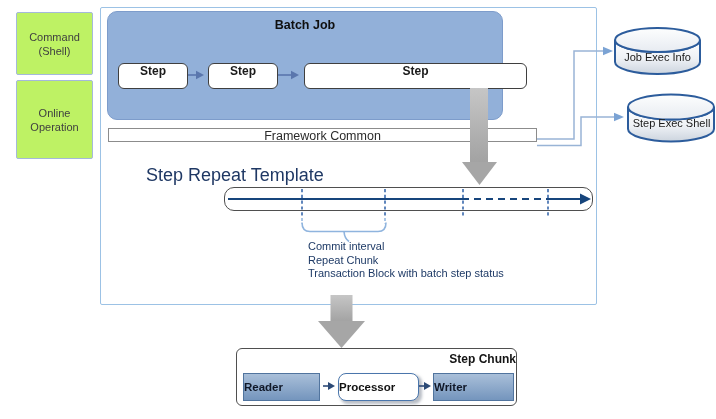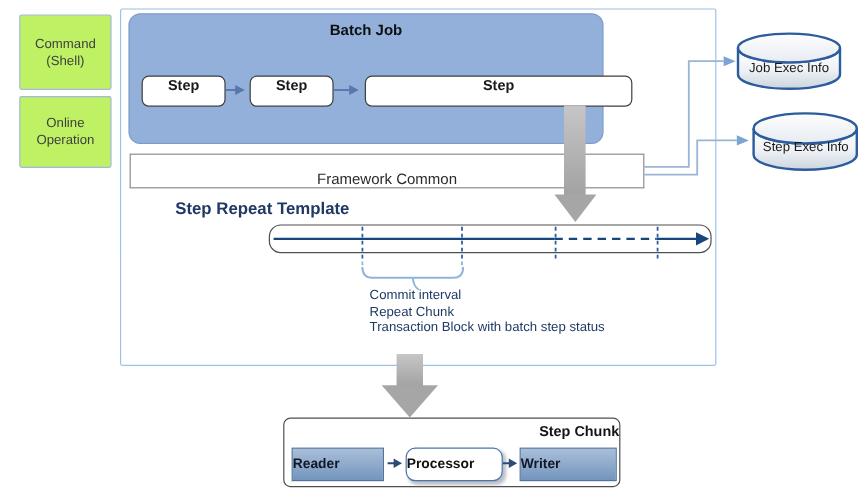--- a/index.html
+++ b/index.html
@@ -10,21 +10,21 @@
   }
   #canvas *{box-sizing:border-box;}
 
   
   .side-box{
     position:absolute;left:16px;width:77px;background:#bef264;border:1px solid #a5b9da;
     border-radius:2px;display:flex;align-items:center;justify-content:center;text-align:center;
     font-size:11px;line-height:14px;color:#404040;z-index:2;
   }
   #cmd-box{top:12px;height:63px;}
-  #online-box{top:80px;height:60px;}
+  #online-box{top:80px;height:79px;}
   .pre{white-space:pre-line;}
 
   
   #outer-container{
     position:absolute;left:100px;top:7px;width:497px;height:298px;
     border:1.6px solid #9cc2e5;border-radius:2px;background:transparent;z-index:2;
   }
 
   
   #batch-job{
@@ -39,28 +39,28 @@
     position:absolute;top:51px;height:26px;background:#fff;border:1.4px solid #3f3f3f;
     border-radius:6px;display:flex;align-items:flex-start;justify-content:center;
     font-size:12px;font-weight:600;color:#1a1a1a;
   }
   #step1{left:10px;width:70px;}
   #step2{left:100px;width:70px;}
   #step3{left:196px;width:223px;}
 
   
   #framework-common{
-    position:absolute;left:108px;top:128px;width:429px;height:29px;background:#fff;
-    border:1px solid #8c8c8c;display:flex;align-items:flex-end;justify-content:center;
+    position:absolute;left:108px;top:128px;width:429px;height:14px;background:#fff;
+    border:1px solid #8c8c8c;display:flex;align-items:flex-start;justify-content:center;
     font-size:12.5px;color:#2b2b2b;z-index:2;
   }
 
   
   #srt-title{
-    position:absolute;left:146px;top:165px;width:220px;font-size:14px;font-weight:700;
+    position:absolute;left:146px;top:165px;width:220px;font-size:18px;font-weight:400;
     color:#1f3864;z-index:2;
   }
   #template-bar{
     position:absolute;left:224px;top:187px;width:369px;height:24px;background:#fff;
     border:1.4px solid #4f4f4f;border-radius:10px;z-index:1;
   }
   #annotations{
     position:absolute;left:308px;top:240px;width:240px;z-index:4;
     font-size:11px;line-height:13.7px;color:#1e3a66;
   }
@@ -146,21 +146,21 @@
     </div>
     <div class="comp" id="processor">
       <span>Processor</span>
     </div>
     <div class="comp solid" id="writer">
       <span>Writer</span>
     </div>
   </div>
 
   <div class="cyl-label" id="job-exec-label">Job Exec Info</div>
-  <div class="cyl-label" id="step-exec-label">Step Exec Info</div>
+  <div class="cyl-label" id="step-exec-label">Step Exec Shell</div>
 
   <svg id="overlay" viewBox="0 0 716 419">
     <defs>
       <linearGradient id="gAr" x1="0" y1="0" x2="0" y2="1">
         <stop offset="0" stop-color="#c6c6c6"></stop>
           <stop offset="1" stop-color="#a2a2a2"></stop>
       </linearGradient>
       <linearGradient id="cylBody" x1="0" y1="0" x2="0" y2="1">
         <stop offset="0" stop-color="#ffffff"></stop>
           <stop offset="0.55" stop-color="#eef1f5"></stop>

